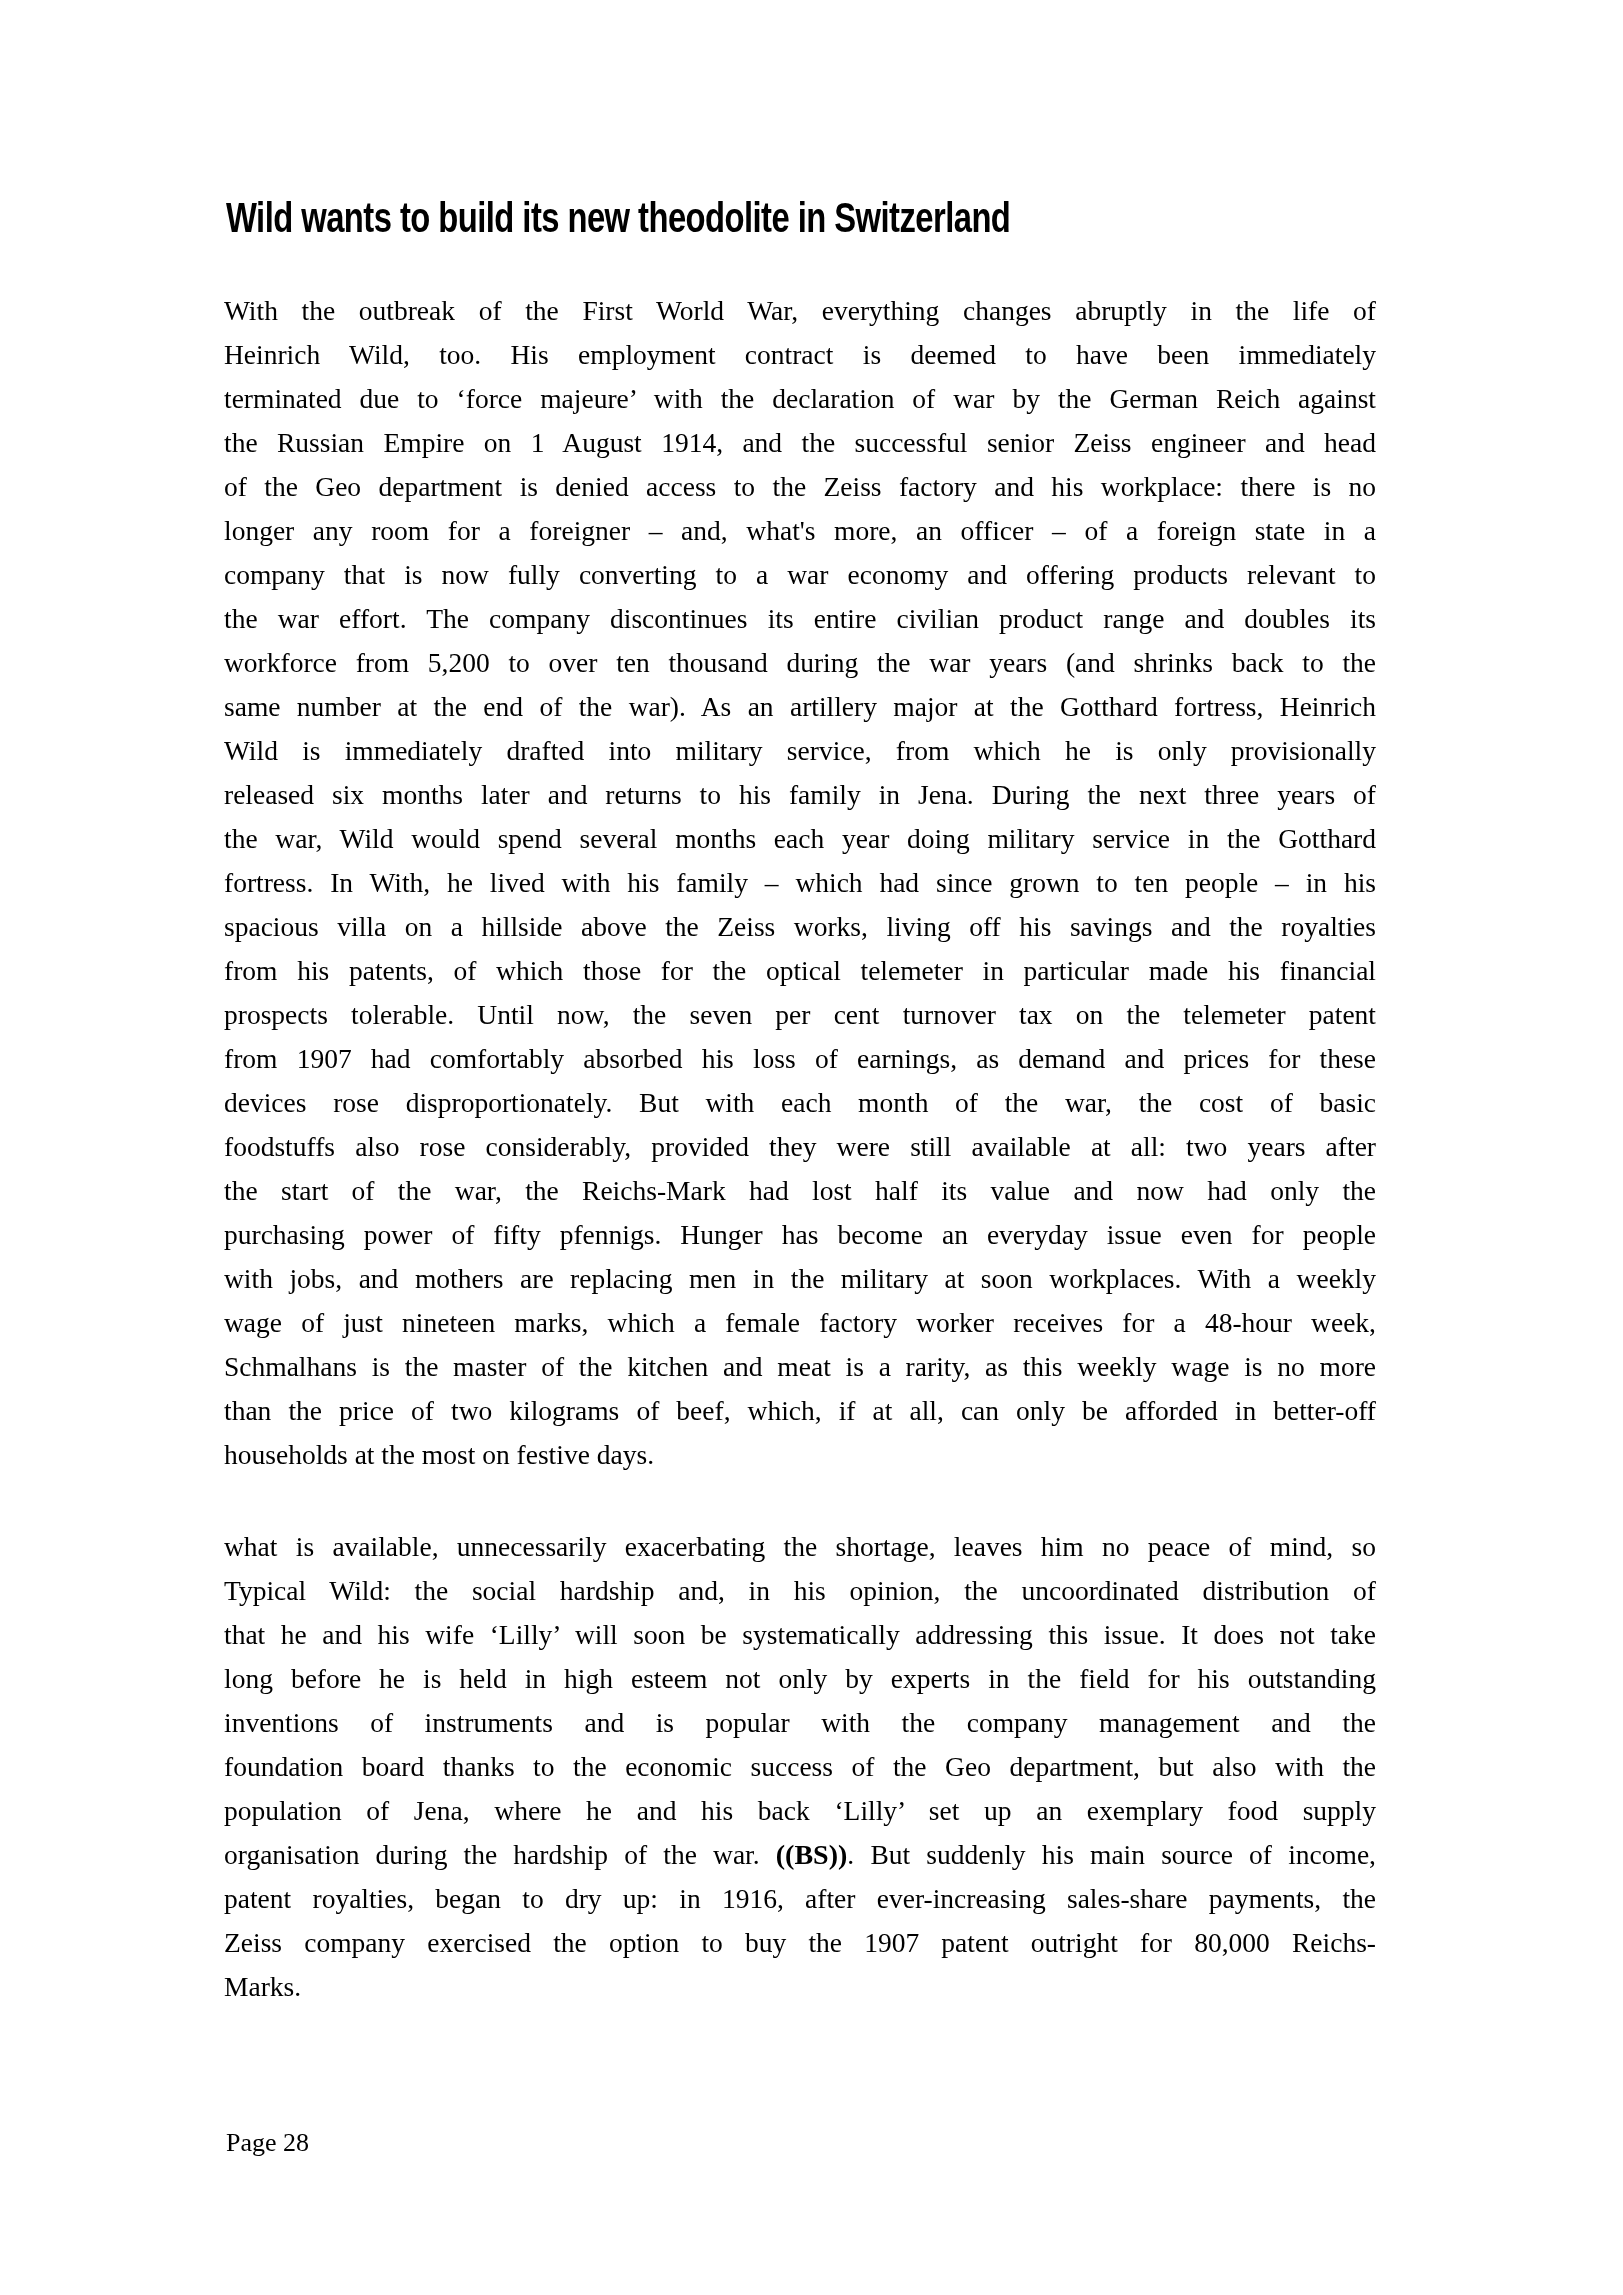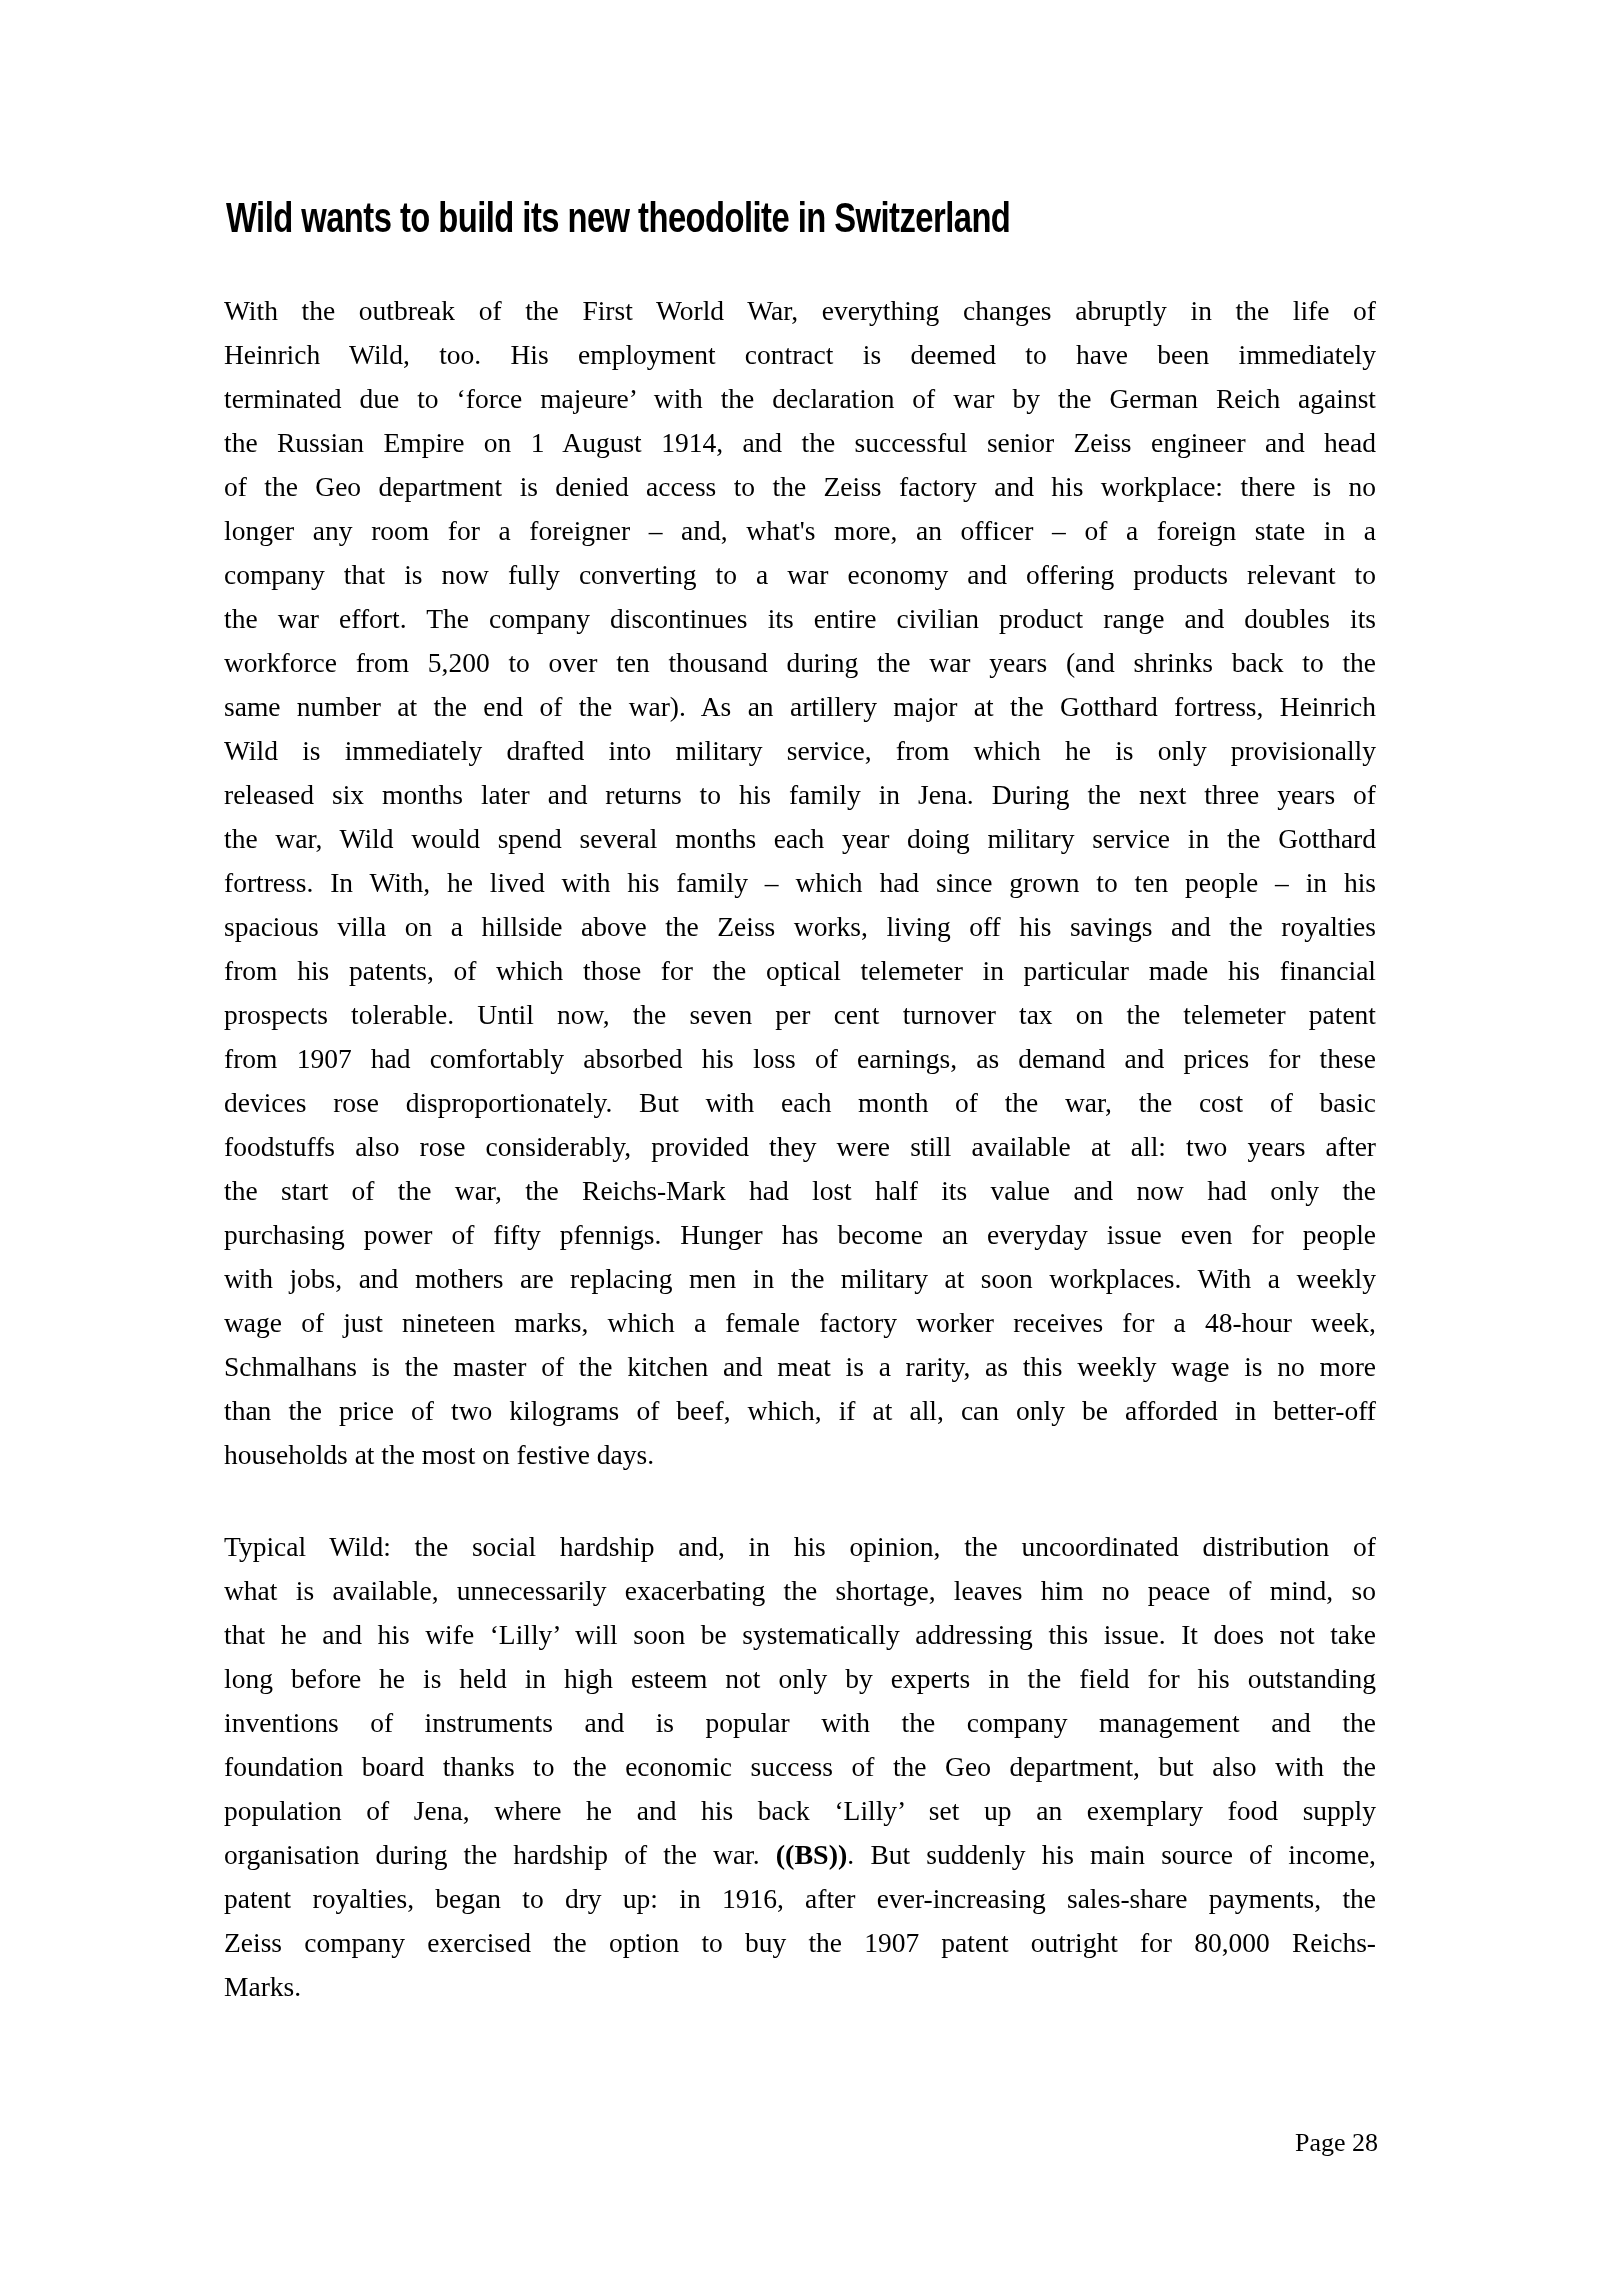--- a/index.html
+++ b/index.html
@@ -54,21 +54,20 @@
   }
   .line .small {
     font-size: 28px;
     font-weight: bold;
   }
   .footer {
     position: absolute;
     left: 226px;
     top: 2128px;
     width: 1152px;
-    text-align: right;
     font-size: 26px;
     line-height: 30px;
     color: #000000;
   }
 </style>
 </head>
 <body>
 
 <div class="page">
   <h1 class="heading">Wild wants to build its new theodolite in Switzerland</h1>
@@ -97,22 +96,22 @@
         <div class="line">foodstuffs also rose considerably, provided they were still available at all: two years after</div>
         <div class="line">the start of the war, the Reichs-Mark had lost half its value and now had only the</div>
         <div class="line">purchasing power of fifty pfennigs. Hunger has become an everyday issue even for people</div>
         <div class="line">with jobs, and mothers are replacing men in the military at soon workplaces. With a weekly</div>
         <div class="line">wage of just nineteen marks, which a female factory worker receives for a 48-hour week,</div>
         <div class="line">Schmalhans is the master of the kitchen and meat is a rarity, as this weekly wage is no more</div>
         <div class="line">than the price of two kilograms of beef, which, if at all, can only be afforded in better-off</div>
         <div class="line last">households at the most on festive days.</div>
       </div>
       <div class="paragraph">
+        <div class="line">what is available, unnecessarily exacerbating the shortage, leaves him no peace of mind, so</div>
         <div class="line">Typical Wild: the social hardship and, in his opinion, the uncoordinated distribution of</div>
-        <div class="line">what is available, unnecessarily exacerbating the shortage, leaves him no peace of mind, so</div>
         <div class="line">that he and his wife ‘Lilly’ will soon be systematically addressing this issue. It does not take</div>
         <div class="line">long before he is held in high esteem not only by experts in the field for his outstanding</div>
         <div class="line">inventions of instruments and is popular with the company management and the</div>
         <div class="line">foundation board thanks to the economic success of the Geo department, but also with the</div>
         <div class="line">population of Jena, where he and his back ‘Lilly’ set up an exemplary food supply</div>
         <div class="line"><span>organisation during the hardship of the war. </span><span class="small">((BS))</span><span>. But suddenly his main source of income,</span></div>
         <div class="line">patent royalties, began to dry up: in 1916, after ever-increasing sales-share payments, the</div>
         <div class="line">Zeiss company exercised the option to buy the 1907 patent outright for 80,000 Reichs-</div>
         <div class="line last">Marks.</div>
       </div>

